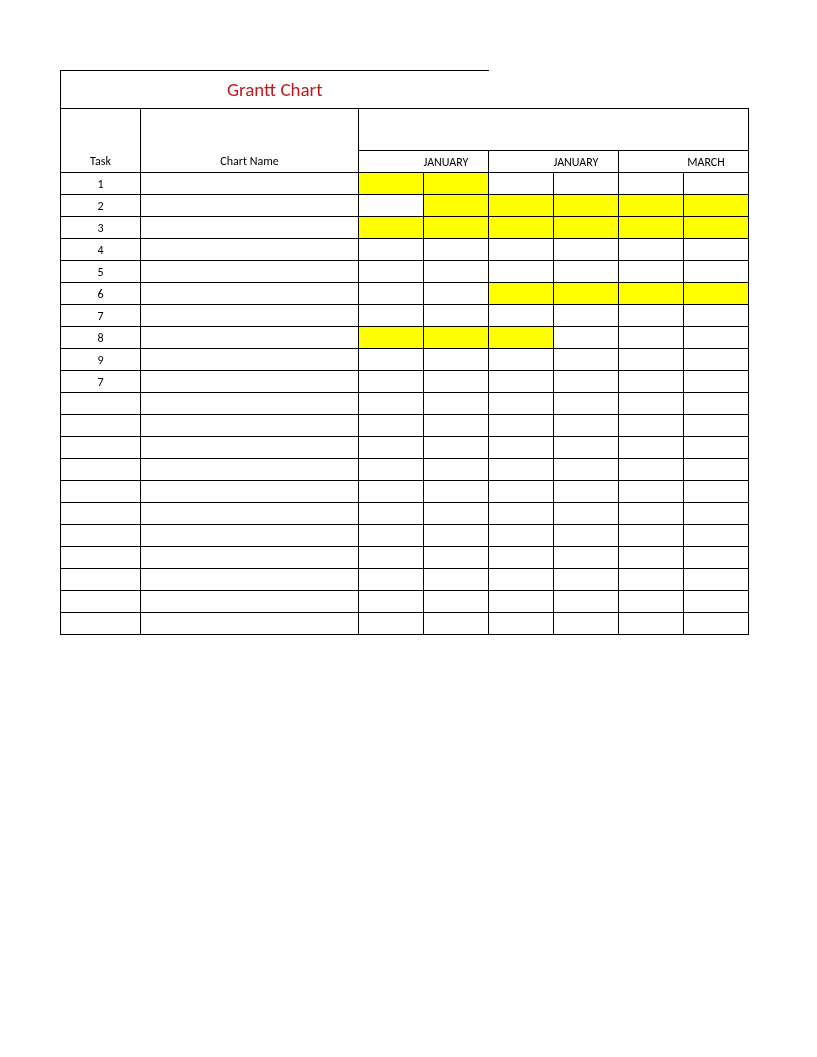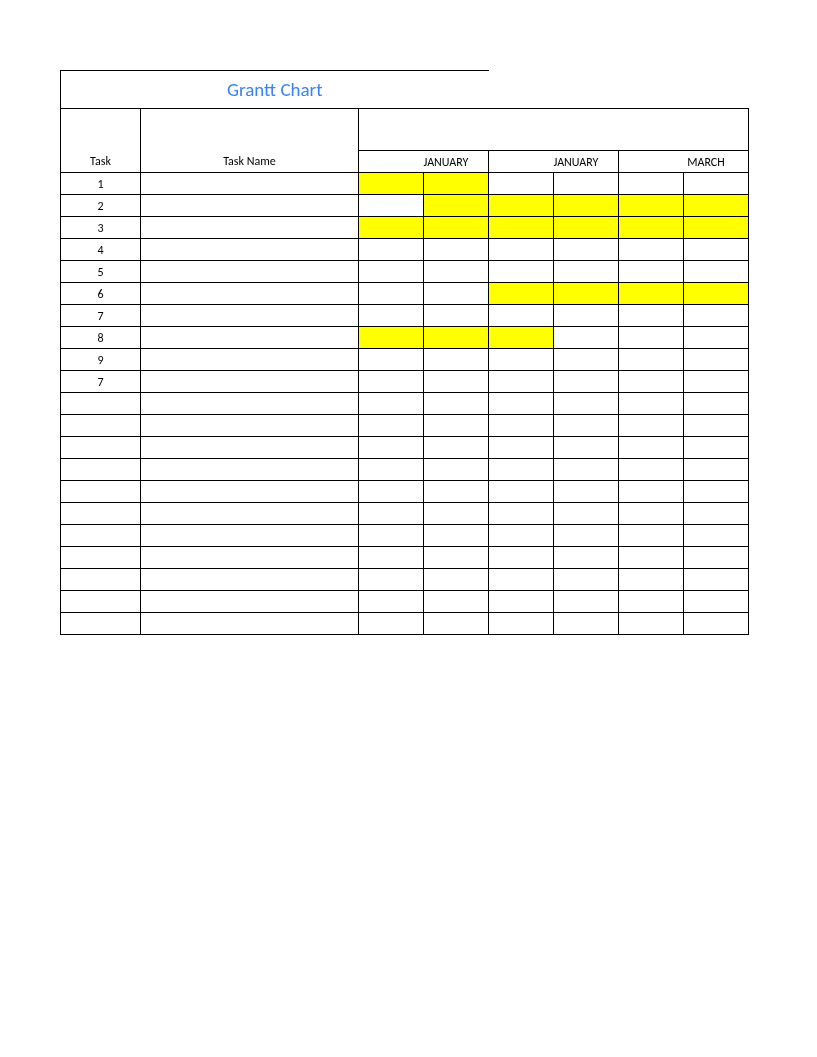--- a/index.html
+++ b/index.html
@@ -31,21 +31,21 @@
       text-align: center;
       vertical-align: middle;
       font-weight: normal;
     }
     .col-task { width: 80px; }
     .col-name { width: 218px; }
     .col-month-half { width: 65px; }
     .chart-title-row td {
       height: 38px;
       font-size: 19px;
-      color: #3b82f6;
+      color: #b91c1c;
       font-weight: normal;
       border-right: none;
     }
     .chart-title-row .spacer-cell { border: none; border-bottom: 1px solid #000; }
     .header-spacer-row td { height: 42px; }
     .month-header-row td { height: 22px; font-size: 12px; padding-left: 45px; }
     .task-col-header { font-size: 12px; vertical-align: bottom; padding-bottom: 4px; }
     .name-col-header { font-size: 12px; vertical-align: bottom; padding-bottom: 4px; }
     .fill { background: #ffff00; }
     .num-cell { font-size: 12px; }
@@ -68,21 +68,21 @@
     </colgroup>
 
     <tbody>
         <tr class="chart-title-row">
       <td colspan="4" style="text-align:center;">Grantt Chart</td>
       <td colspan="4" class="spacer-cell"></td>
     </tr>
 
     <tr class="header-spacer-row">
       <td rowspan="2" class="task-col-header">Task</td>
-      <td rowspan="2" class="name-col-header">Task Name</td>
+      <td rowspan="2" class="name-col-header">Chart Name</td>
       <td colspan="6"></td>
     </tr>
     <tr class="month-header-row">
       <td colspan="2">JANUARY</td>
       <td colspan="2">JANUARY</td>
       <td colspan="2">MARCH</td>
     </tr>
 
     </tbody>
       <tbody id="gantt-body">

